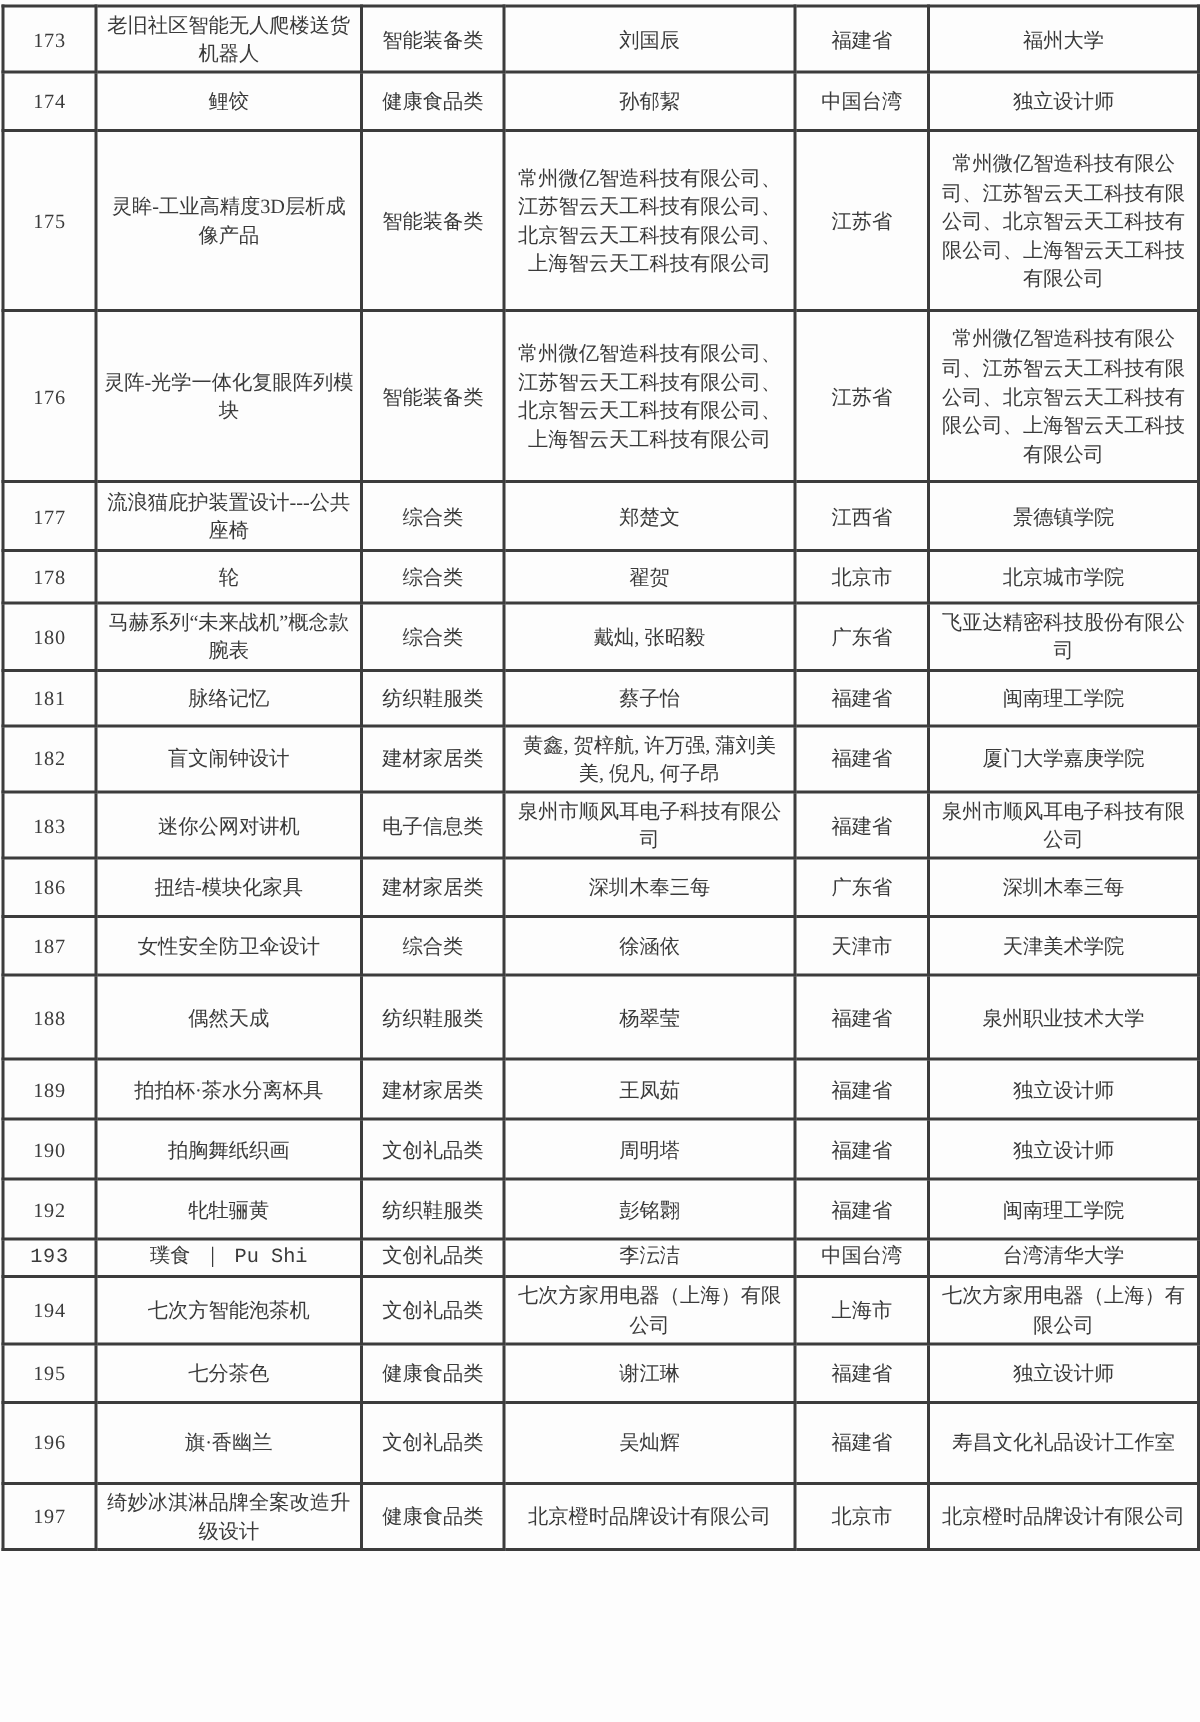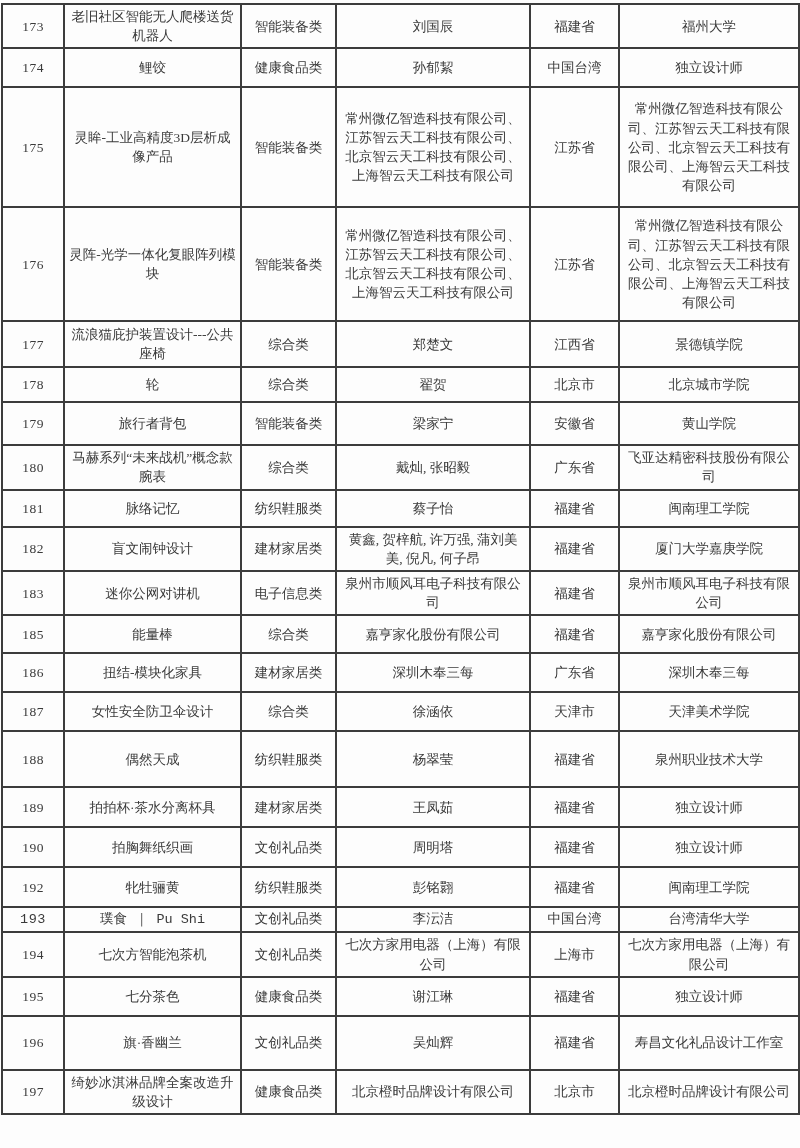--- a/index.html
+++ b/index.html
@@ -98,28 +98,20 @@
     <td class="col-org">景德镇学院</td>
   </tr>
         <tr style="height: 35px;">
     <td class="col-no">178</td>
     <td class="col-name">轮</td>
     <td class="col-cat">综合类</td>
     <td class="col-auth">翟贺</td>
     <td class="col-prov">北京市</td>
     <td class="col-org">北京城市学院</td>
   </tr>
-        <tr style="height: 43px;">
-    <td class="col-no">179</td>
-    <td class="col-name">旅行者背包</td>
-    <td class="col-cat">智能装备类</td>
-    <td class="col-auth">梁家宁</td>
-    <td class="col-prov">安徽省</td>
-    <td class="col-org">黄山学院</td>
-  </tr>
         <tr style="height: 42px;">
     <td class="col-no">180</td>
     <td class="col-name">马赫系列“未来战机”概念款腕表</td>
     <td class="col-cat">综合类</td>
     <td class="col-auth">戴灿, 张昭毅</td>
     <td class="col-prov">广东省</td>
     <td class="col-org">飞亚达精密科技股份有限公司</td>
   </tr>
         <tr style="height: 37px;">
     <td class="col-no">181</td>
@@ -137,28 +129,20 @@
     <td class="col-prov">福建省</td>
     <td class="col-org">厦门大学嘉庚学院</td>
   </tr>
         <tr style="height: 38px;">
     <td class="col-no">183</td>
     <td class="col-name">迷你公网对讲机</td>
     <td class="col-cat">电子信息类</td>
     <td class="col-auth">泉州市顺风耳电子科技有限公司</td>
     <td class="col-prov">福建省</td>
     <td class="col-org">泉州市顺风耳电子科技有限公司</td>
-  </tr>
-        <tr style="height: 38px;">
-    <td class="col-no">185</td>
-    <td class="col-name">能量棒</td>
-    <td class="col-cat">综合类</td>
-    <td class="col-auth">嘉亨家化股份有限公司</td>
-    <td class="col-prov">福建省</td>
-    <td class="col-org">嘉亨家化股份有限公司</td>
   </tr>
         <tr style="height: 39px; padding-left: 28px;">
     <td class="col-no">186</td>
     <td class="col-name">扭结-模块化家具</td>
     <td class="col-cat">建材家居类</td>
     <td class="col-auth">深圳木奉三每</td>
     <td class="col-prov">广东省</td>
     <td class="col-org">深圳木奉三每</td>
   </tr>
         <tr style="height: 39px;">

